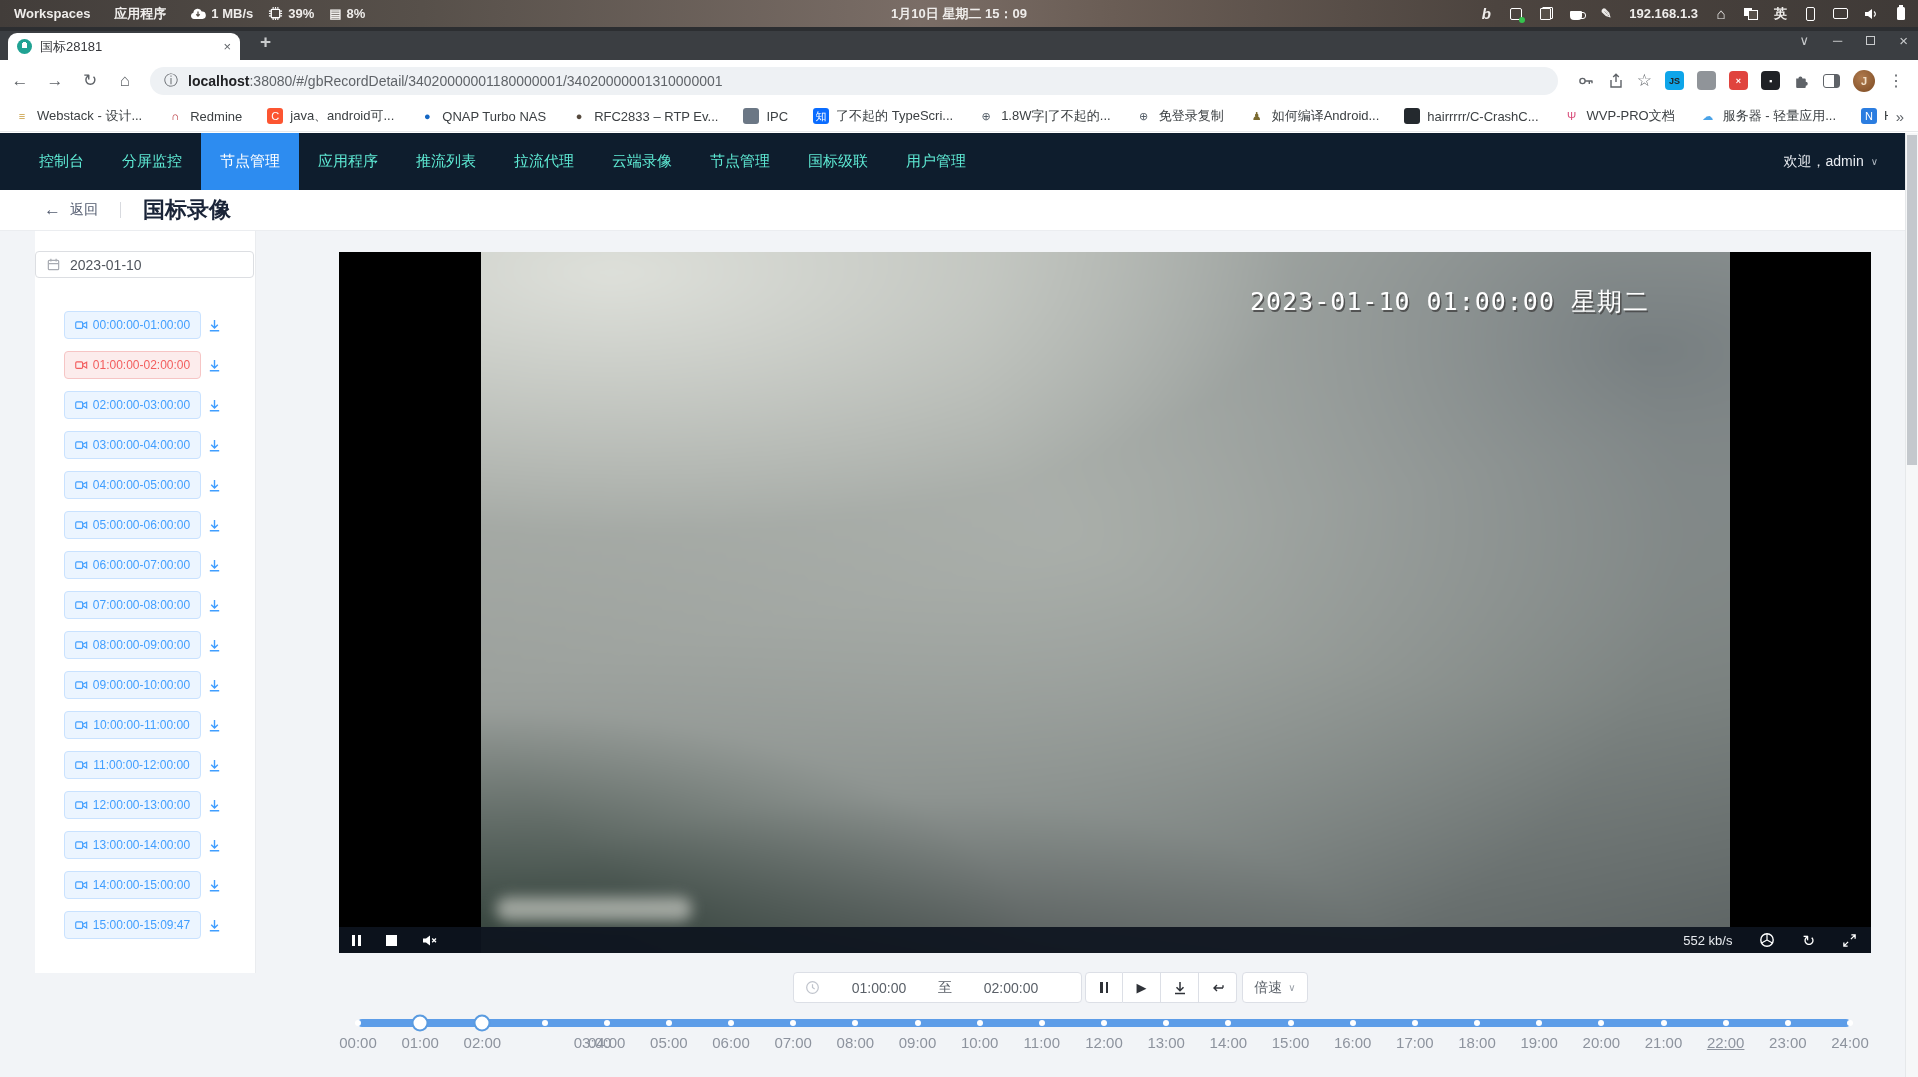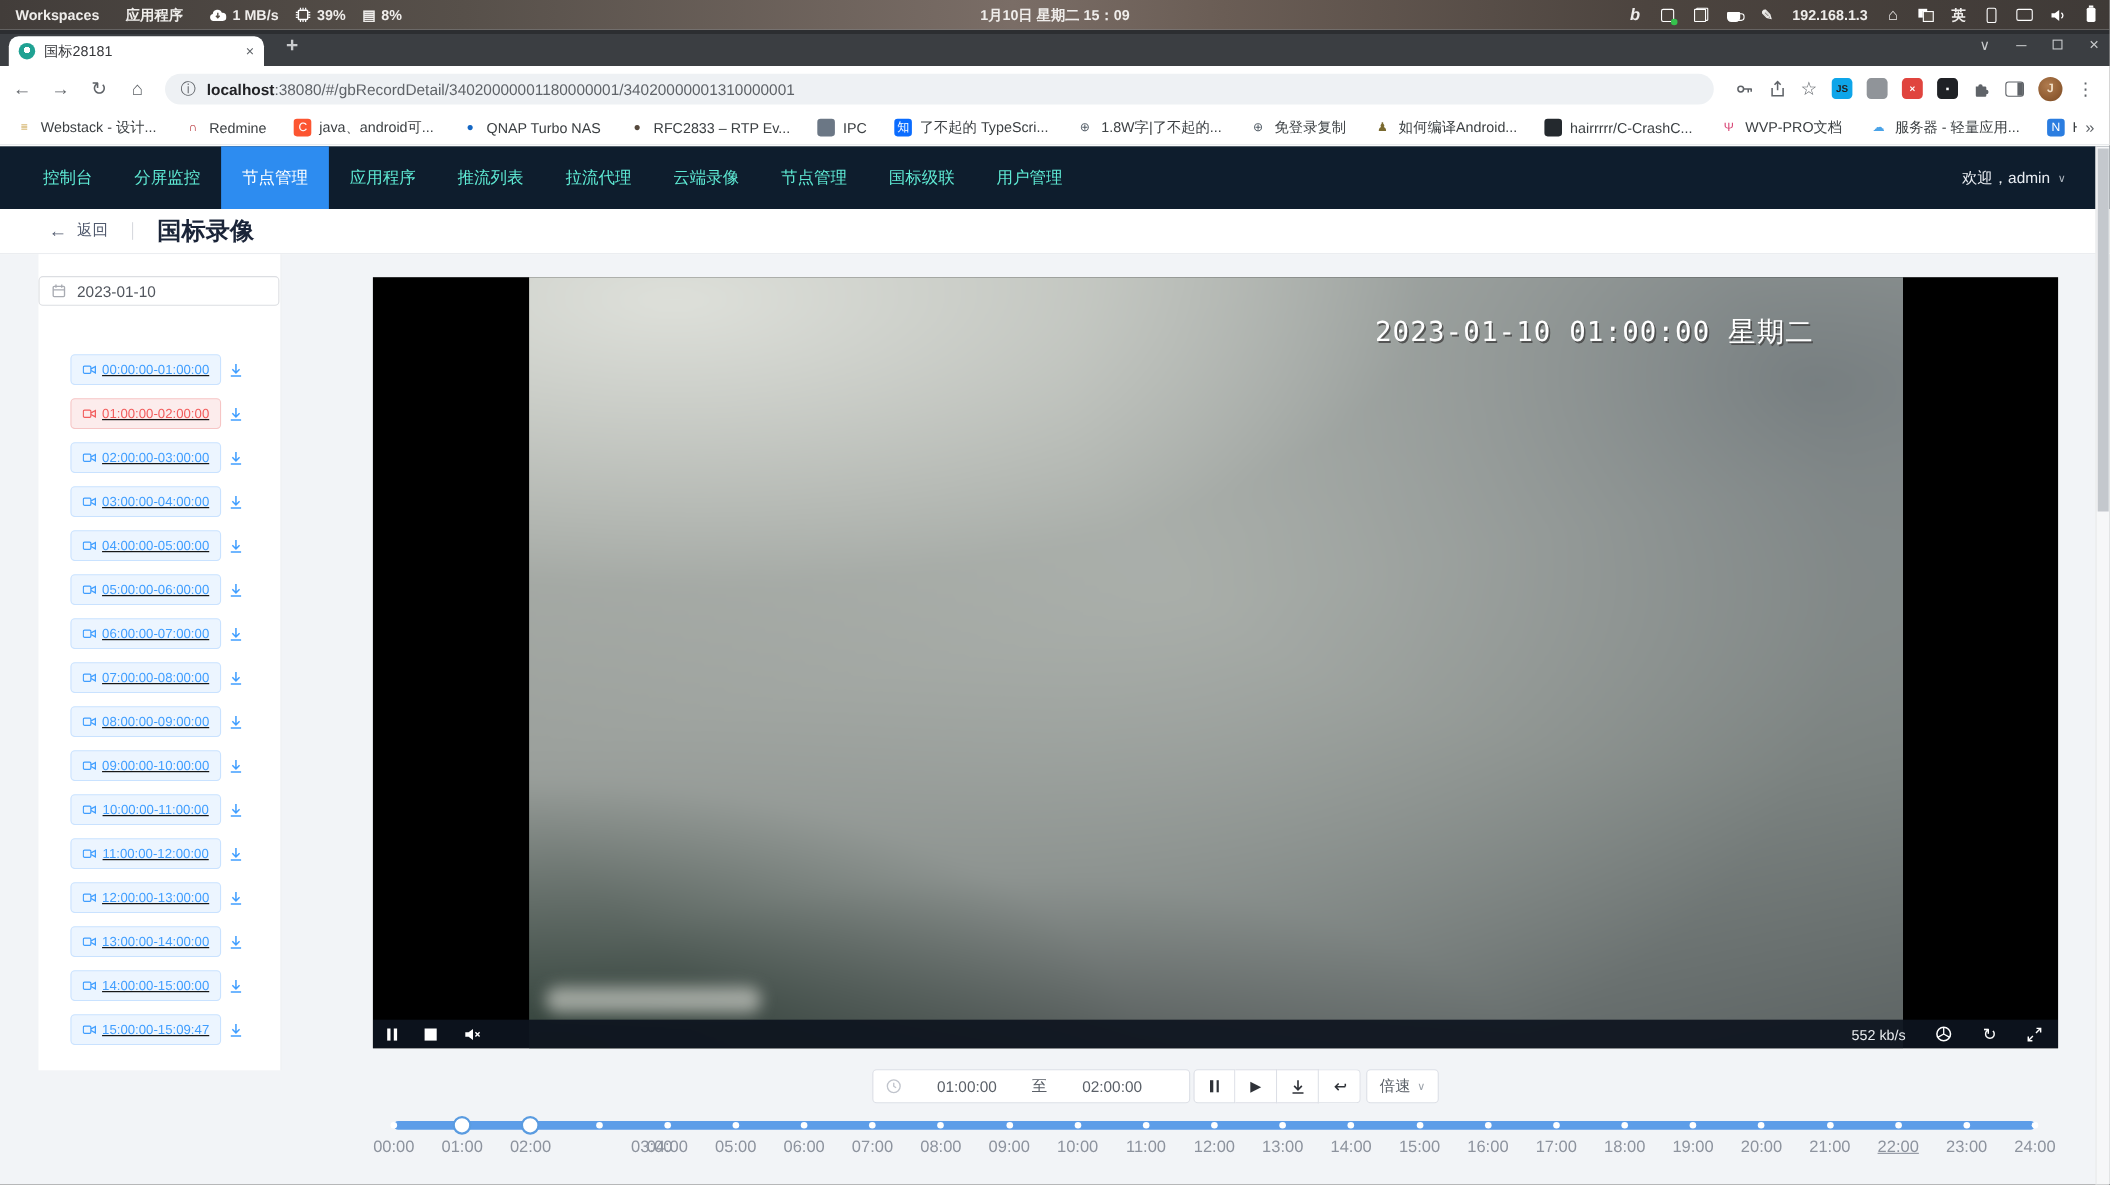--- a/index.html
+++ b/index.html
@@ -88,21 +88,21 @@
   .head-div { width:1px; height:16px; background:#d8dadf; margin:0 22px; }
   .page-title { color:#1a2438; font-size:22px; font-weight:bold; }
 
   
   .content { position:absolute; left:0; top:231px; right:0; bottom:0; background:#f2f4f7; }
 
   .sidebar { position:absolute; left:35px; top:0; width:221px; height:742px; background:#fff;
              border-right:1px solid #eaecef; padding-top:20px; }
   .datebox { width:219px; height:27px; border:1px solid #dcdee2; border-radius:4px; background:#fff;
              display:flex; align-items:center; gap:9px; padding:0 10px; color:#51565e; font-size:14px; }
-  .rec-list { margin-top:44px; display:flex; flex-direction:column; gap:12px;text-decoration:underline; }
+  .rec-list { margin-top:33px; display:flex; flex-direction:column; gap:12px; }
   .rec-row { display:flex; align-items:center; height:28px; }
   .rec-pill { margin-left:29px; width:137px; height:28px; border:1px solid #c9e2ff; background:#ecf5ff; border-radius:4px;
               color:#409eff; font-size:12px; display:flex; align-items:center; justify-content:center; gap:5px; }
   .rec-row.active .rec-pill { background:#fcecec; border-color:#f6c5c5; color:#f25d5d; }
   .rec-dl { margin-left:auto; margin-right:33px; color:#409eff; display:flex; }
 
   
   .player { position:absolute; left:339px; top:21px; width:1532px; height:701px; background:#000; overflow:hidden; }
   .vid { position:absolute; left:142px; top:0; width:1249px; height:701px; overflow:hidden; }
   .vid-grad { position:absolute; inset:-24px; filter:blur(7px);

